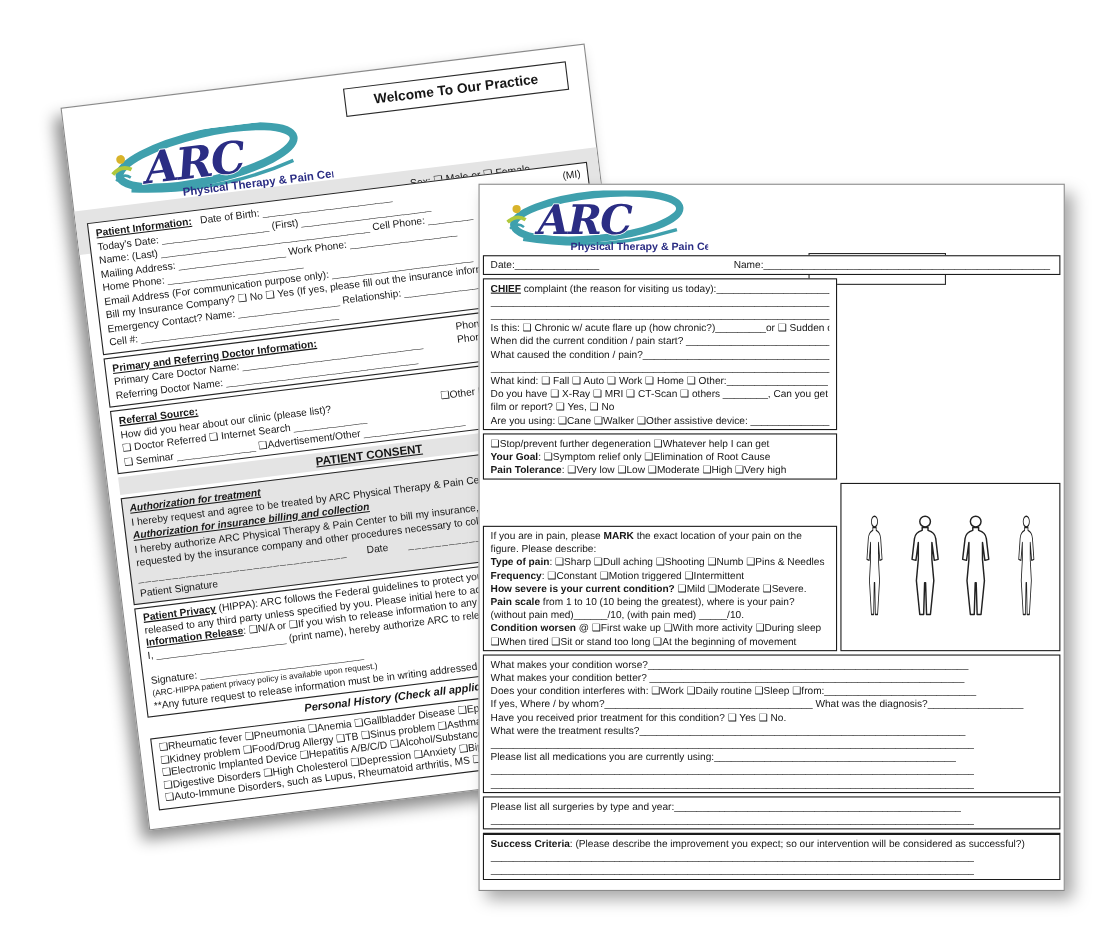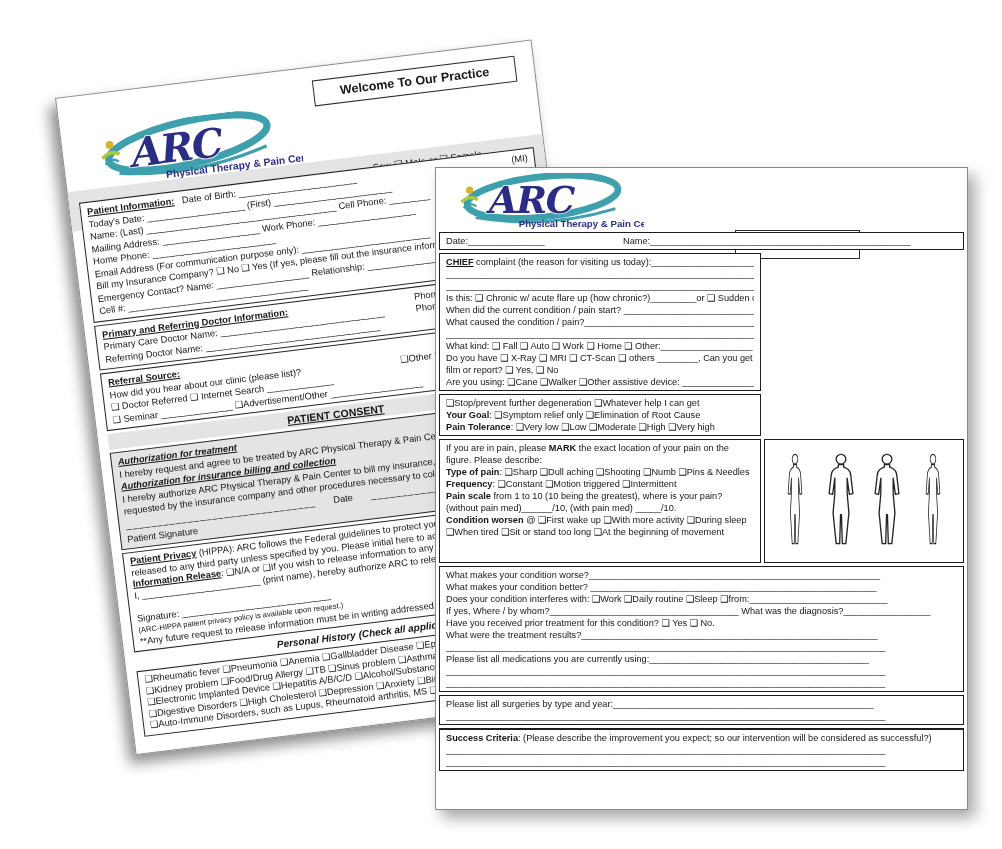--- a/index.html
+++ b/index.html
@@ -29,26 +29,26 @@
   
   .sheet-right{left:435px;top:167px;width:533px;height:643px;box-shadow:7px 8px 14px rgba(0,0,0,.35);z-index:2;}
   .rlogo{position:absolute;left:8px;top:5px;width:200px;height:58px;}
   .ph-box{position:absolute;left:299px;top:20px;width:123px;height:27px;border:1.4px solid #2a2a2a;
           display:flex;align-items:center;justify-content:center;
           font-family:"Liberation Serif","DejaVu Serif",serif;font-weight:bold;font-size:11.5px;letter-spacing:.6px;margin-top:42px;}
   .rflow{position:absolute;left:3px;top:64px;right:3px;display:flex;flex-direction:column;gap:3px;}
   .rbox{border:1.5px solid #1c1c1c;background:#fff;padding:2px 6px;box-sizing:border-box;overflow:hidden;}
   .rln{font-size:9.2px;line-height:12px;white-space:nowrap;overflow:hidden;}
   .daterow{display:flex;}
-  .daterow .dl{width:177px;}
+  .daterow .dl{width:221px;}
   .cols{display:flex;gap:3px;}
   .colL{width:322px;display:flex;flex-direction:column;gap:3px;flex:none;}
   .colR{flex:1;}
   .painrow{display:flex;gap:3px;}
-  .painrow .ptxt{width:322px;flex:none;}
+  .painrow .ptxt{width:322px;flex:none;margin-top:39px;}
   .figsbox{flex:1;display:flex;align-items:center;justify-content:space-evenly;}
   .fig{width:44px;height:118px;}
   .fig.side{transform:scaleX(.58);}
   .success{border-top-width:2.5px;}
 </style>
 </head>
 <body>
 
 <svg width="0" height="0" style="position:absolute">
   <defs>
@@ -209,20 +209,23 @@
             <span>If you are in pain, please </span><span class="b">MARK</span><span> the exact location of your pain on the</span>
           </div>
           <div class="rln">figure. Please describe:</div>
           <div class="rln">
             <span class="b">Type of pain</span><span>: ❑Sharp ❑Dull aching ❑Shooting ❑Numb ❑Pins &amp; Needles</span>
           </div>
           <div class="rln">
             <span class="b">Frequency</span><span>: ❑Constant ❑Motion triggered ❑Intermittent</span>
           </div>
           <div class="rln">
+            <span class="b">How severe is your current condition?</span><span> ❑Mild  ❑Moderate  ❑Severe.</span>
+          </div>
+          <div class="rln">
             <span class="b">Pain scale</span><span> from 1 to 10 (10 being the greatest), where is your pain?</span>
           </div>
           <div class="rln">(without pain med)______/10, (with pain med) _____/10.</div>
           <div class="rln">
             <span class="b">Condition worsen</span><span> @  ❑First wake up ❑With more activity ❑During sleep</span>
           </div>
           <div class="rln">❑When tired ❑Sit or stand too long ❑At the beginning of movement</div>
         </div>
         <div class="rbox figsbox">
           <svg class="fig side" viewBox="0 0 100 220">

